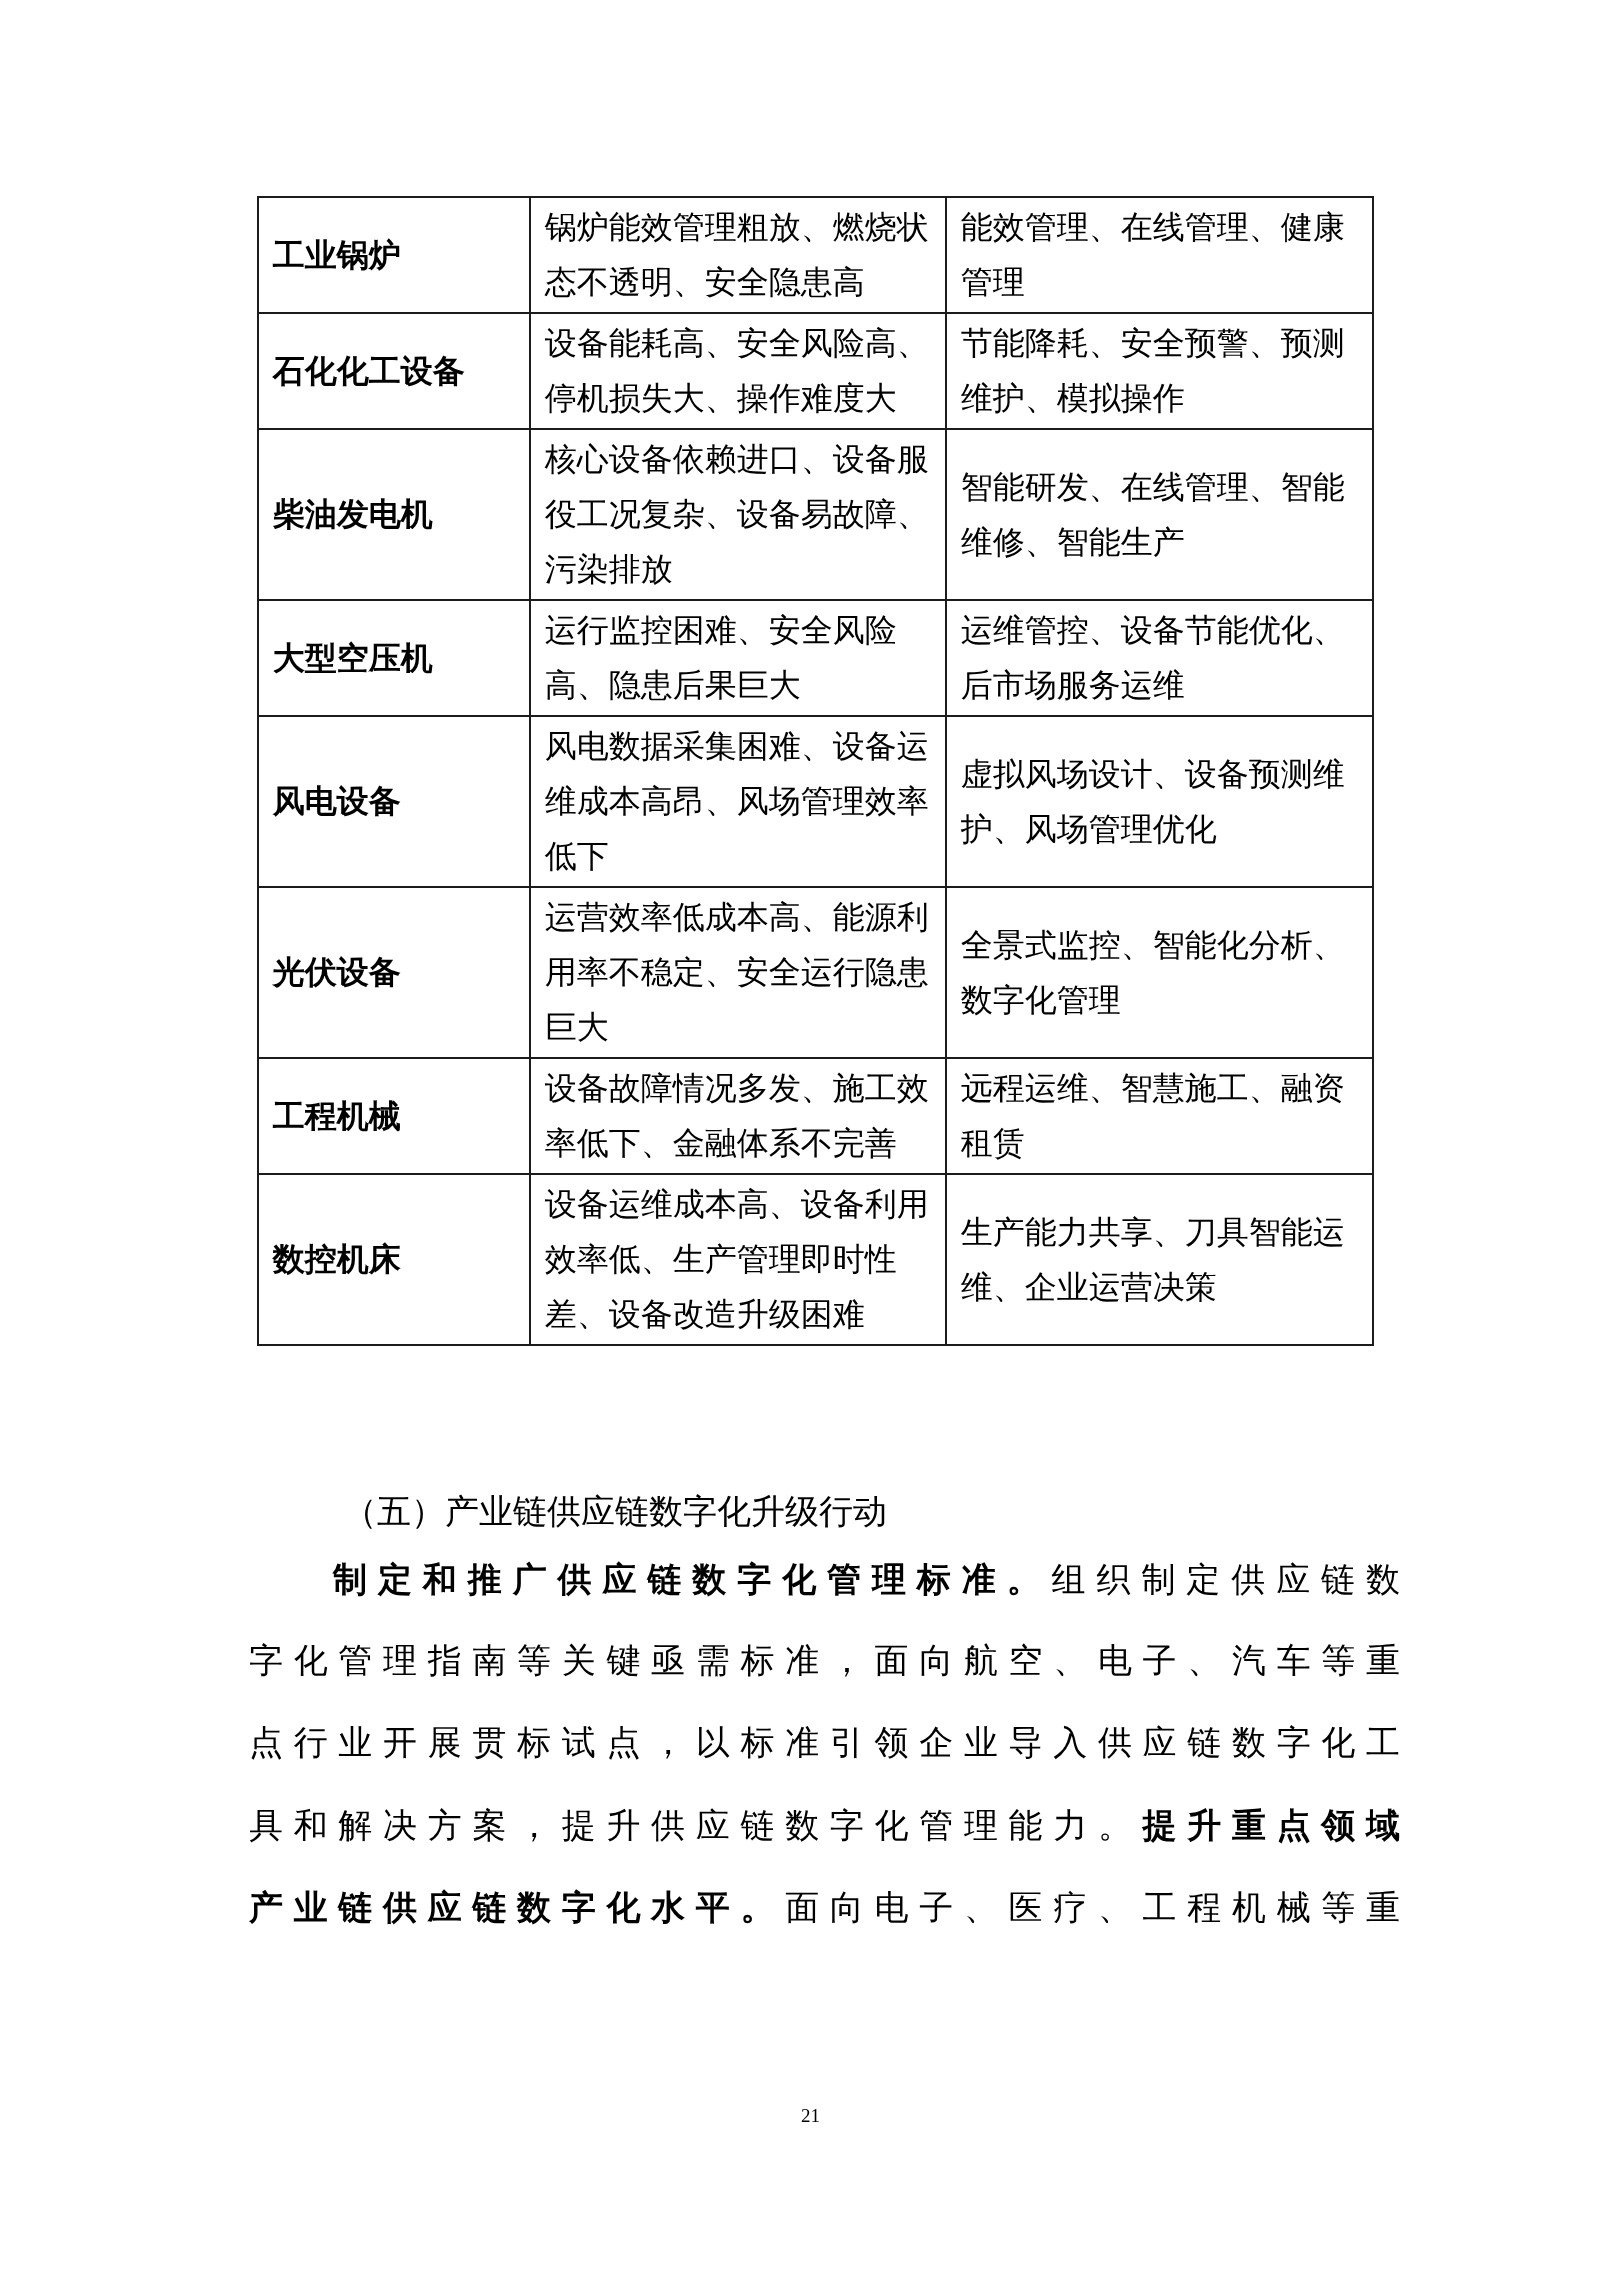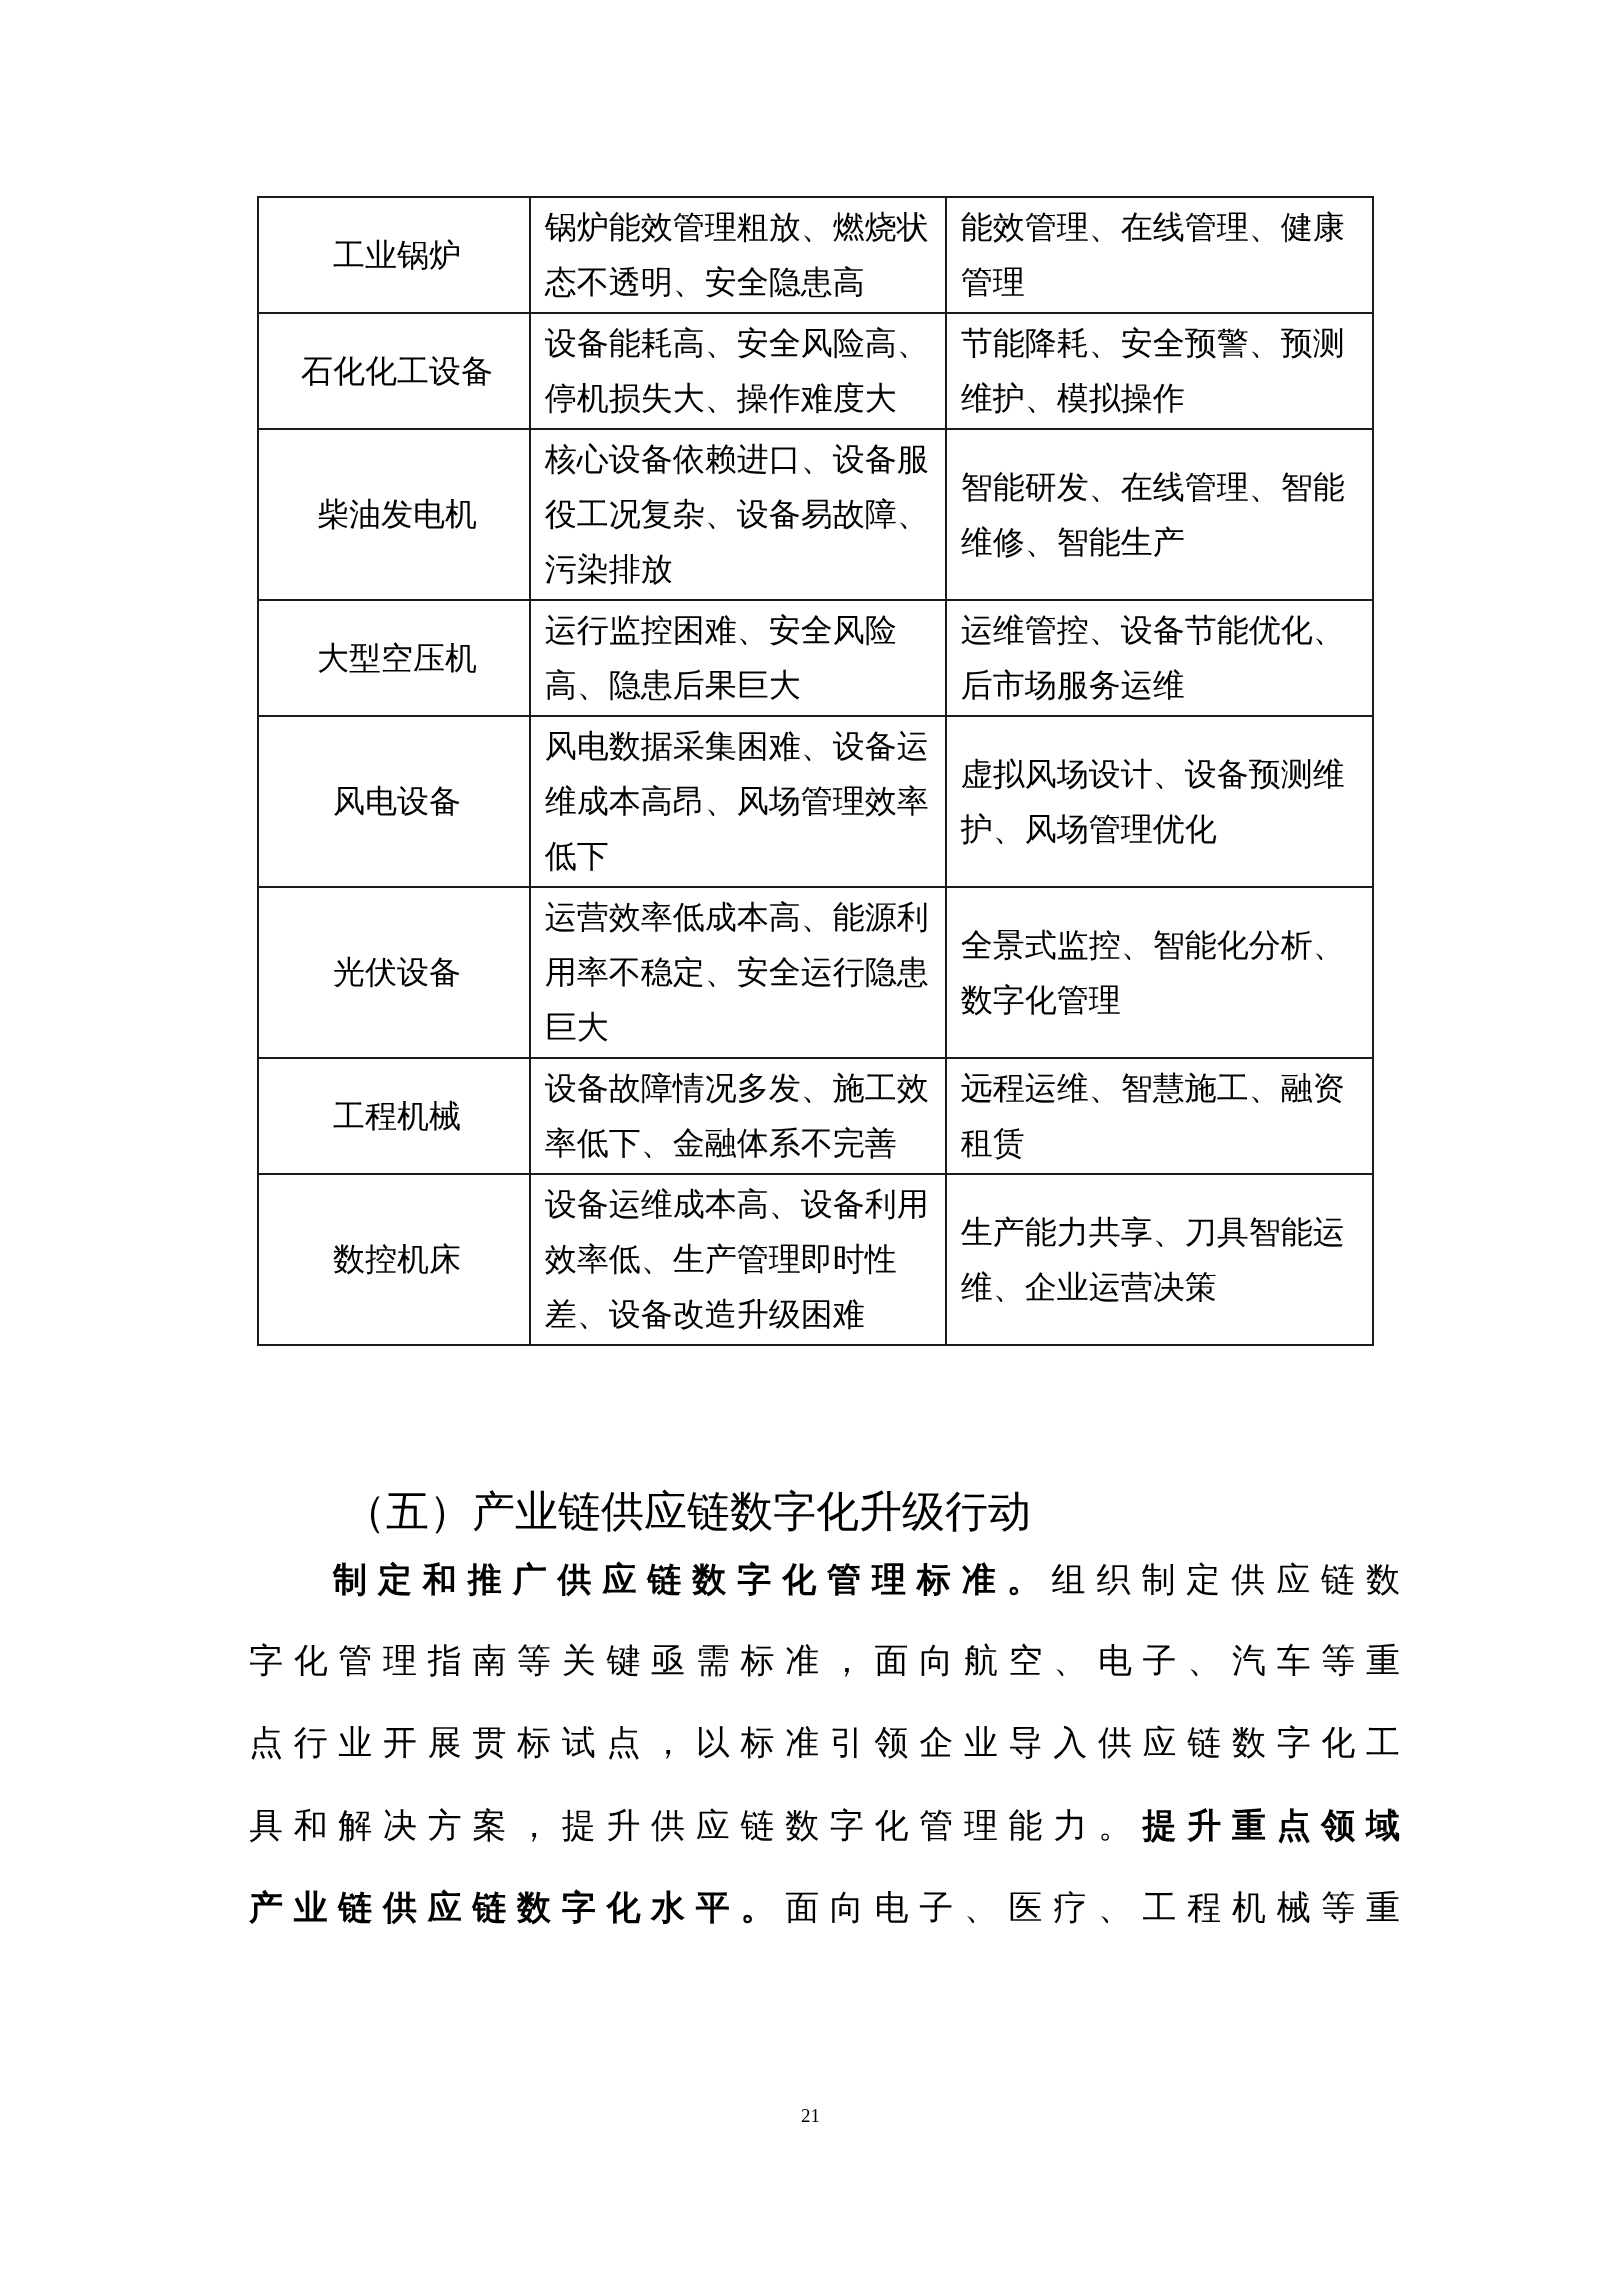--- a/index.html
+++ b/index.html
@@ -20,30 +20,30 @@
   }
   table.tbl td{
     border:2px solid #1c1c1c;
     font-size:32px;
     line-height:55px;
     vertical-align:middle;
     padding:2px 7.8px 2px 13.7px;
     word-break:normal;
   }
   td.c1{
-    text-align:center;
+    text-align:left;
     padding:2px 3.9px;
     font-family:"Liberation Sans","DejaVu Sans",sans-serif;
-    font-weight:400;
+    font-weight:700;
     font-size:33px;
   }
   
   .sec-heading{
     position:absolute;left:249px;top:1482px;width:1151px;
-    font-size:43px;line-height:59px;
+    font-size:34px;line-height:59px;
     text-indent:94px;
     white-space:nowrap;
   }
   
   .para{
     position:absolute;left:249px;top:1553px;width:1151px;
   }
   .pline{
     height:82px;
     font-size:34px;

